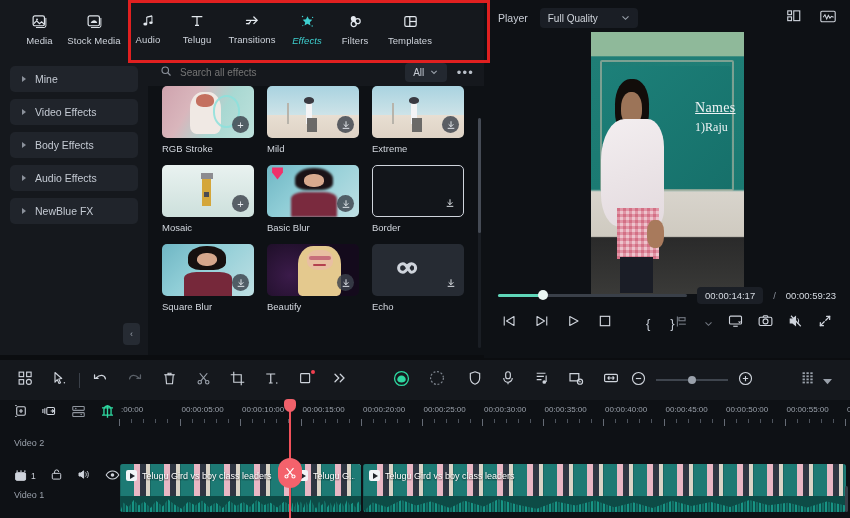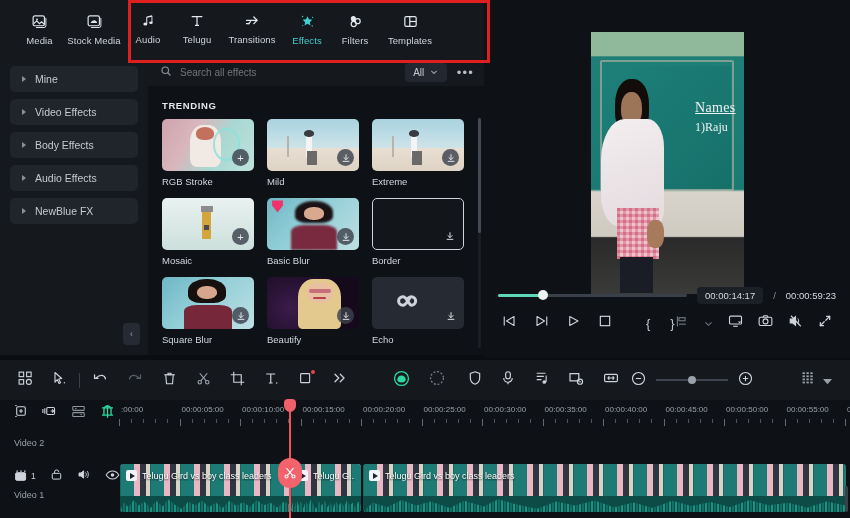--- a/index.html
+++ b/index.html
@@ -17,21 +17,21 @@
     position: absolute; left: 0; top: 0; width: 850px; height: 58px;
     background: #15181d;
     display: flex; align-items: center;
   }
   .tab {
     width: 51px; height: 50px;
     display: flex; flex-direction: column; align-items: center; justify-content: center;
     gap: 5px; cursor: pointer; flex: none;
   }
   .tab .tlabel { font-size: 9.5px; color: #cfd4dc; white-space: nowrap; letter-spacing: .1px;}
-  .tab.active .tlabel { color: #3ecfcf; }
+  .tab.active .tlabel { color: #3ecfcf; font-style: italic; }
   .tab svg { display:block; }
   .tab-media { margin-left: 14px; }
   .tab-stock { width: 58px; }
   .tabs-grouped { display: flex; align-items: center; height: 58px; }
   .tab-w-audio{width:50px}.tab-w-titles{width:48px}.tab-w-trans{width:62px}
   .tab-w-effects{width:48px}.tab-w-filters{width:48px}.tab-w-stickers{width:54px}
   .tab-w-templates{width:62px}
 
   .redbox {
     position: absolute; left: 128px; top: 0px; width: 362px; height: 63px;
@@ -404,21 +404,20 @@
         <span>
           <svg width="8" height="8" viewBox="0 0 12 12" fill="none" stroke="#9aa1ab" stroke-width="1.6">
               <path d="M2 4.2L6 8.2 10 4.2"></path>
             </svg>
         </span>
       </div>
       <div class="dots">•••</div>
     </div>
 
     <div class="grid">
-      <div class="sectionlabel">TRENDING</div>
       <div class="gridinner">
 
         <div class="card">
           <div class="thumb" style="background:linear-gradient(120deg,#cfa3ae 0%,#d9b6bc 32%,#a9d8d2 62%,#bfe2dc 100%);">
             <div style="position:absolute;left:30%;top:12%;width:34%;height:80%;background:#f0e9e4;border-radius:40% 40% 20% 20%;"></div>
             <div style="position:absolute;left:37%;top:16%;width:20%;height:24%;background:#c4705f;border-radius:50% 50% 40% 40%;"></div>
             <div style="position:absolute;left:55%;top:18%;width:30%;height:62%;border:2px solid rgba(140,225,220,.85);border-radius:50%;"></div>
             <div class="badge-action">+</div>
           </div>
           <div class="cardlabel">RGB Stroke</div>
@@ -539,20 +538,46 @@
           <div class="cardlabel">Echo</div>
         </div>
 
       </div>
       <div class="scrolltrack"></div>
       <div class="scrollbar"></div>
     </div>
   </div>
 
   <div class="player">
+    <div class="playerhead">
+      <span class="plabel">Player</span>
+      <div class="quality">
+        <span>Full Quality</span>
+        <span>
+          <svg width="9" height="9" viewBox="0 0 12 12" fill="none" stroke="#9aa1ab" stroke-width="1.5">
+              <path d="M2 4.4L6 8.4 10 4.4"></path>
+            </svg>
+        </span>
+      </div>
+      <div class="head-icons">
+        <span>
+          <svg width="15" height="13" viewBox="0 0 20 17" fill="none" stroke="#cfd4dc" stroke-width="1.5">
+            <rect x="1" y="1" width="5" height="5"></rect>
+              <rect x="1" y="9" width="5" height="5"></rect>
+            <rect x="9" y="1" width="8" height="13"></rect>
+          </svg>
+        </span>
+        <span>
+          <svg width="16" height="13" viewBox="0 0 20 16" fill="none" stroke="#cfd4dc" stroke-width="1.4">
+            <rect x="1" y="1.5" width="18" height="13" rx="1.5"></rect>
+            <path d="M4 9l2.2-3.2L8.4 11l2-4.5L12.4 10l2-2.2L17 9" stroke-width="1.3"></path>
+          </svg>
+        </span>
+      </div>
+    </div>
 
     <div class="stage">
       <div class="video">
         <div class="vidbg"></div>
         <div class="board-frame"></div>
         <div class="person">
           <div class="p-hair"></div>
             <div class="p-face"></div>
           <div class="p-shawl"></div>
             <div class="p-dress"></div>

